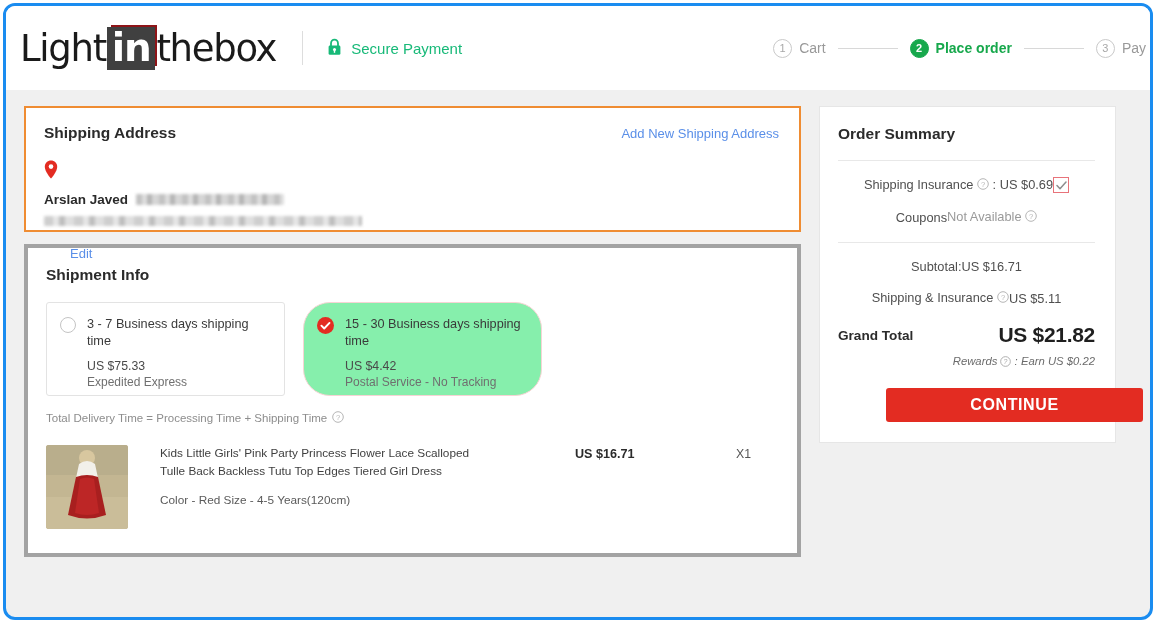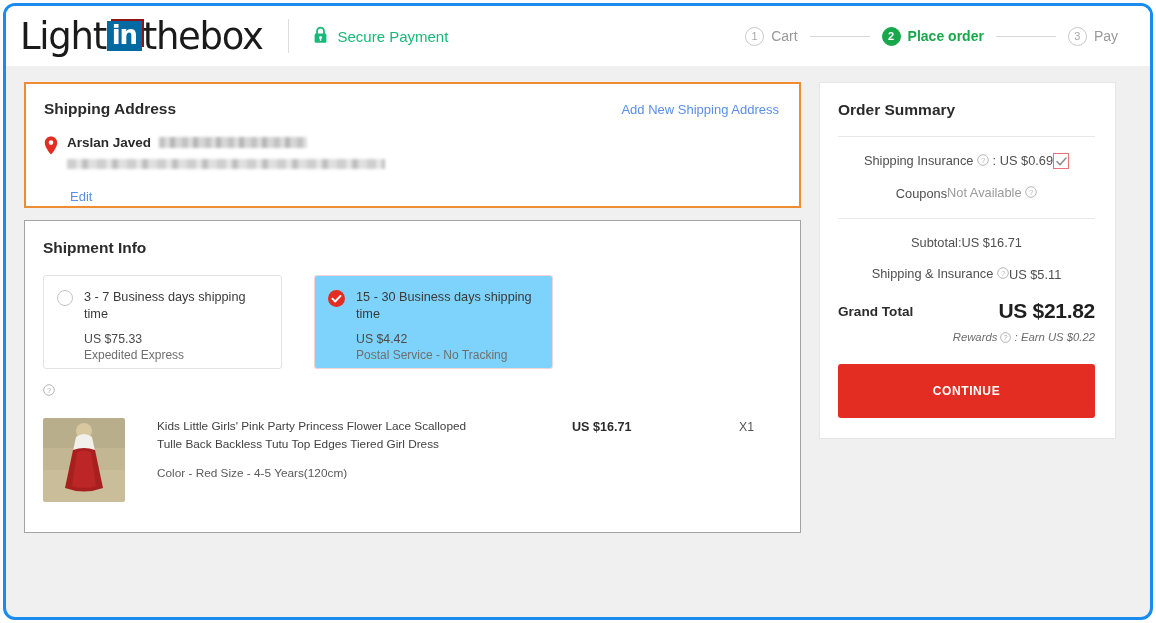--- a/index.html
+++ b/index.html
@@ -20,45 +20,45 @@
     width: 1150px;
     height: 617px;
     border: 3px solid #1a8cf0;
     border-radius: 12px;
     background: #f0f0f0;
     overflow: hidden;
   }
 
   
   .site-header {
-    height: 60px;
+    height: 84px;
     background: #ffffff;
     display: flex;
     align-items: center;
-    padding: 0 32px 0 14px;
+    padding: 0 4px 0 14px;
     position: relative;
   }
 
   .logo {
     font-size: 37px;
     letter-spacing: -1.3px;
     color: #1a1a1a;
     display: flex;
     align-items: center;
     font-family: "DejaVu Sans", sans-serif;
     font-weight: 400;
   }
   .logo .logo-in {
-    background: #0369a1;
+    background: #404040;
     color: #ffffff;
     padding: 1px 5px 3px 5px;
     margin: 0 1px;
     font-weight: 700;
     box-shadow: 3px -3px 0 -1px #8e1418;
-    font-size: 26px;
+    font-size: 39px;
     line-height: 1;
   }
 
   .header-divider {
     width: 1px;
     height: 34px;
     background: #dddddd;
     margin: 0 24px 0 26px;
   }
 
@@ -107,21 +107,21 @@
     gap: 18px;
     padding: 16px 12px 0 18px;
     align-items: flex-start;
   }
   .col-left { width: 777px; }
   .col-right { width: 297px; }
 
   
   .card {
     background: #ffffff;
-    border: 1px solid #a3a3a3;
+    border: 4px solid #a3a3a3;
   }
   .card-address {
     border: 2px solid #ef8c32;
     padding: 16px 20px 16px 18px;
     height: 126px;
   }
   .card-head {
     display: flex;
     align-items: center;
     justify-content: space-between;
@@ -134,20 +134,21 @@
   .link {
     color: #5a8fe8;
     font-size: 13px;
     cursor: pointer;
   }
   .addr-row {
     display: flex;
     align-items: flex-start;
     margin-top: 17px;
     gap: 9px;
+    flex-direction: column;
   }
   .pin-icon { flex: none; margin-top: 1px; }
   .addr-name {
     font-size: 13.5px;
     font-weight: 700;
     color: #2b2b2b;
     display: flex;
     align-items: center;
     gap: 8px;
   }
@@ -169,38 +170,39 @@
   .edit-link { margin-top: 16px; margin-left: 26px; }
 
   
   .card-shipment {
     margin-top: 12px;
     padding: 18px 20px 0 18px;
     min-height: 313px;
   }
   .ship-options {
     display: flex;
-    gap: 32px;
+    gap: 18px;
     margin-top: 18px;
     align-items: center;
   }
   .ship-opt {
     width: 239px;
     height: 94px;
     border: 1px solid #e3e3e3;
     border-radius: 3px;
     padding: 13px 12px 0 13px;
     display: flex;
     gap: 11px;
     cursor: pointer;
     background: #ffffff;
   }
   .ship-opt.selected {
-    background: #7dd3fc;
+    background: #86efac;
     border-color: #f6d4d4;
+    border-radius: 27px;
   }
   .radio-outer {
     flex: none;
     width: 16px; height: 16px;
     border-radius: 50%;
     border: 1px solid #c4c4c4;
     background: #fff;
     margin-top: 1px;
   }
   .check-icon { flex: none; margin-top: 1px; }
@@ -315,30 +317,31 @@
   .rewards {
     text-align: right;
     font-size: 11.3px;
     font-style: italic;
     color: #6b6b6b;
     margin-top: 8px;
   }
   .continue-btn {
     margin-top: 19px;
     width: 100%;
-    height: 54px;
+    height: 34px;
     background: #e32c22;
     color: #ffffff;
     border: none;
     border-radius: 3px;
-    font-size: 12px;
+    font-size: 16px;
     font-weight: 700;
     letter-spacing: .6px;
     font-family: "Liberation Sans", sans-serif;
     cursor: pointer;
+    margin-left: 48px;
   }
   .help-icon { vertical-align: middle; }
 </style>
 </head>
 <body>
 
 <div class="window-frame">
 
   <div class="site-header">
     <div class="logo">
@@ -431,20 +434,21 @@
             </span>
             <div>
               <div class="opt-title">15 - 30 Business days shipping time</div>
               <div class="opt-price">US $4.42</div>
               <div class="opt-carrier">Postal Service - No Tracking</div>
             </div>
           </div>
         </div>
 
         <div class="delivery-note">
+          <span>Total Delivery Time = Processing Time + Shipping Time</span>
           <span class="help-icon">
             <svg width="12" height="12" viewBox="0 0 12 12">
               <circle cx="6" cy="6" r="5.3" fill="none" stroke="#b6b6b6" stroke-width="1"></circle>
               <text x="6" y="8.8" font-size="7.6" fill="#b6b6b6" text-anchor="middle" font-family="Liberation Sans">?</text>
             </svg>
           </span>
         </div>
 
         <div class="product-row">
           <div class="thumb">

